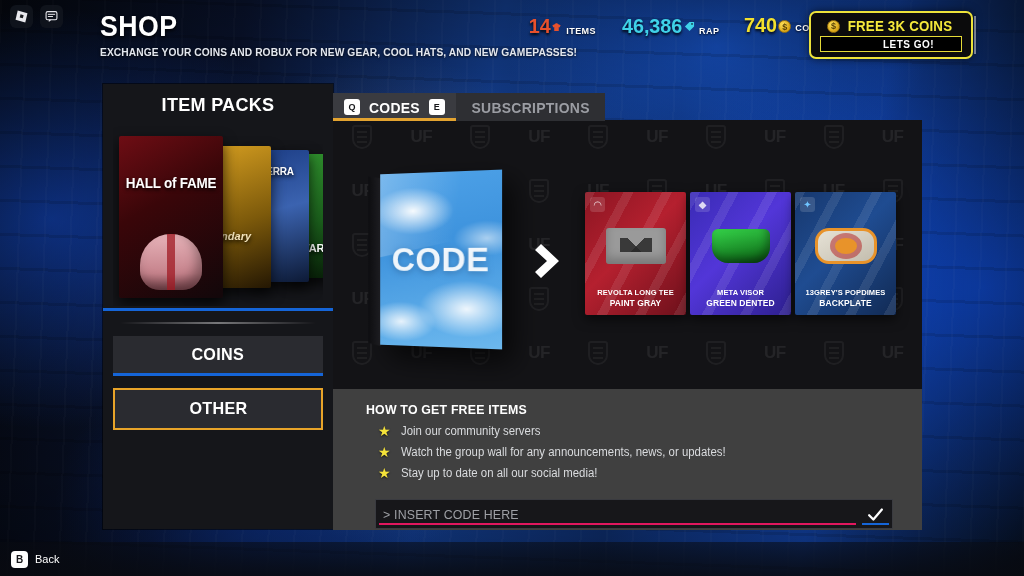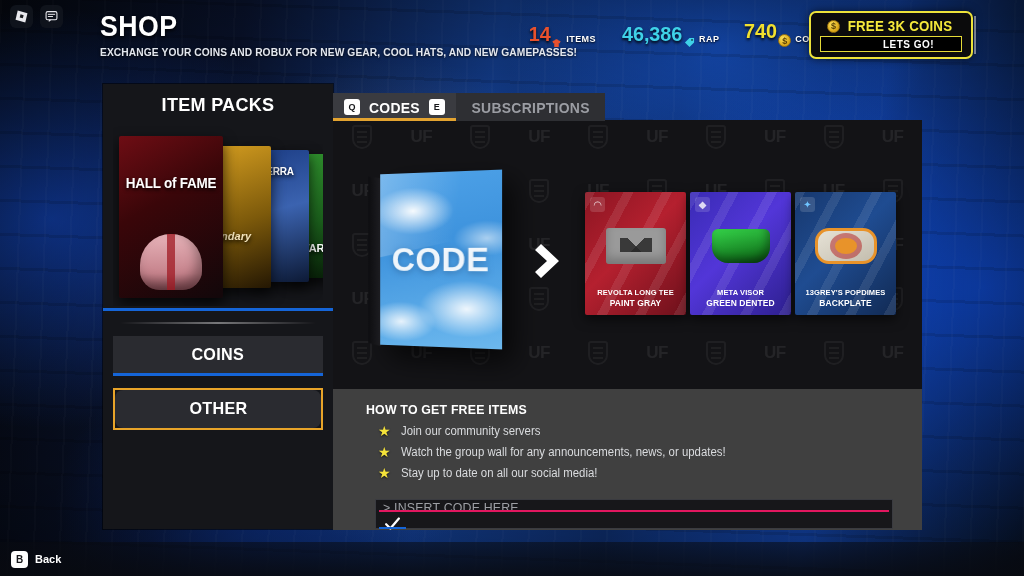--- a/index.html
+++ b/index.html
@@ -54,21 +54,21 @@
   .hdr-sub {
     margin-top:5px; font-size:11px; font-weight:700; color:#e3e7ee;
     letter-spacing:.1px; text-shadow:0 1px 3px rgba(0,0,0,.9);
     transform:scaleX(.93); transform-origin:left center;
   }
 
   
   .stats { position:absolute; left:528px; top:14px; display:flex; align-items:flex-start; gap:24px; }
   .stat { display:flex; flex-direction:row; align-items:center; }
   .stat-val { font-size:21px; font-weight:700; line-height:1; text-shadow:0 2px 3px rgba(0,0,0,.9); transform:scaleX(.94); }
-  .stat-row { display:flex; align-items:flex-start; gap:4px; margin-top:20px; }
+  .stat-row { display:flex; align-items:flex-end; gap:4px; margin-top:4px; }
   .stat-lbl { font-size:9px; font-weight:700; color:#ffffff; letter-spacing:.4px; text-shadow:0 1px 2px rgba(0,0,0,.9); }
   .ovr-wrap { display:flex; align-items:flex-start; gap:2px; }
   .ovr-num { font-size:30px; font-weight:700; color:#d97d1a; line-height:.95; text-shadow:0 2px 3px rgba(0,0,0,.9); }
   .ovr-vert { font-size:9px; font-weight:700; color:#fff; writing-mode:vertical-rl; letter-spacing:.5px; margin-top:1px; text-shadow:0 1px 2px rgba(0,0,0,.9);}
   .ovr-bar {
     margin-top:3px; width:55px; height:11px; border:1px solid #8a5a18;
     background:#2a1c0c; position:relative;
   }
   .ovr-fill { position:absolute; left:0; top:0; bottom:0; width:32%; background:#c4761a; }
   .ovr-pct { position:absolute; inset:0; display:flex; align-items:center; justify-content:center; font-size:8px; font-weight:700; color:#ffe9c4; }
@@ -142,21 +142,21 @@
     background:linear-gradient(90deg,rgba(255,255,255,0),rgba(255,255,255,.42),rgba(255,255,255,0)); }
 
   .cat { width:210px; margin:12px auto 0; position:relative; }
   .cat-btn {
     width:100%; height:37px; background:#2a2b30;
     display:flex; align-items:center; justify-content:center;
   }
   .cat-btn span { font-size:17px; font-weight:700; color:#fff; letter-spacing:.3px; transform:scaleX(.95); }
   .cat-underline { width:100%; height:3px; background:#1565d8; }
   .cat.selected { border:2px solid #e8a429; }
-  .cat.selected .cat-btn { background:#2a2b30; height:38px;border-radius:8px; }
+  .cat.selected .cat-btn { background:#2a2b30; height:38px; }
 
   
   .right-panel {
     position:absolute; left:333px; top:120px; width:589px; height:410px;
     background:#131316; overflow:hidden;
   }
   .uf-pattern {
     position:absolute; inset:0;
     background-image:
       repeating-linear-gradient(0deg, rgba(0,0,0,0) 0 54px, rgba(0,0,0,0) 54px 55px);
@@ -268,41 +268,41 @@
     position:absolute; left:0; top:269px; width:100%; height:141px;
     background:#404040; z-index:6; padding:13px 0 0 33px;
   }
   .howto-title { font-size:13px; font-weight:700; color:#fff; letter-spacing:.2px; transform:scaleX(.95); transform-origin:left; }
   .howto-li { display:flex; align-items:center; gap:10px; margin-top:7px; padding-left:12px; }
   .star { font-size:14px; color:#f4e23a; line-height:1; text-shadow:0 1px 2px rgba(0,0,0,.7); }
   .howto-li span.txt { font-size:12px; color:#d9dbde; font-weight:400; transform:scaleX(.95); transform-origin:left; }
 
   .code-input-wrap {
     position:absolute; left:42px; top:110px; width:518px; height:30px;
-    background:#17171a; border:1px solid #3a3b40; display:flex; align-items:stretch;flex-direction:column;
+    background:#17171a; border:1px solid #3a3b40; display:flex; align-items:stretch;
   }
   .code-field { position:relative; flex:1; display:flex; align-items:center; padding:0 0 0 7px; }
   .code-field .ph { font-size:13px; color:#9ea0a5; letter-spacing:.2px; transform:scaleX(.95); transform-origin:left;}
   .code-field:after { content:""; position:absolute; left:3px; right:3px; bottom:3px; height:2px; background:#e2175f; }
   .code-submit { position:relative; width:33px; display:flex; align-items:center; justify-content:center; cursor:pointer; }
   .code-submit:after { content:""; position:absolute; left:3px; right:3px; bottom:3px; height:2px; background:#1565d8; }
   .check { width:17px; height:17px; color:#fff; }
 
   
   .bottombar {
     position:absolute; left:0; bottom:0; width:100%; height:34px;
     background:linear-gradient(180deg,rgba(8,10,16,.55),rgba(8,10,16,.88));
     display:flex; align-items:center; padding-left:11px; gap:7px;
   }
   .bkey {
     width:17px; height:17px; border-radius:4px; background:#fff;
     display:flex; align-items:center; justify-content:center;
     font-size:10px; font-weight:700; color:#17181c;
   }
-  .bkey-lbl { font-size:11px; font-weight:700; color:#fff; }
+  .bkey-lbl { font-size:11px; font-weight:400; color:#fff; }
 </style>
 </head>
 <body>
 
 <div id="app">
 
   <div class="bg-base"></div>
   <div class="bg-streaks"></div>
   <div class="bg-vign"></div>
 

